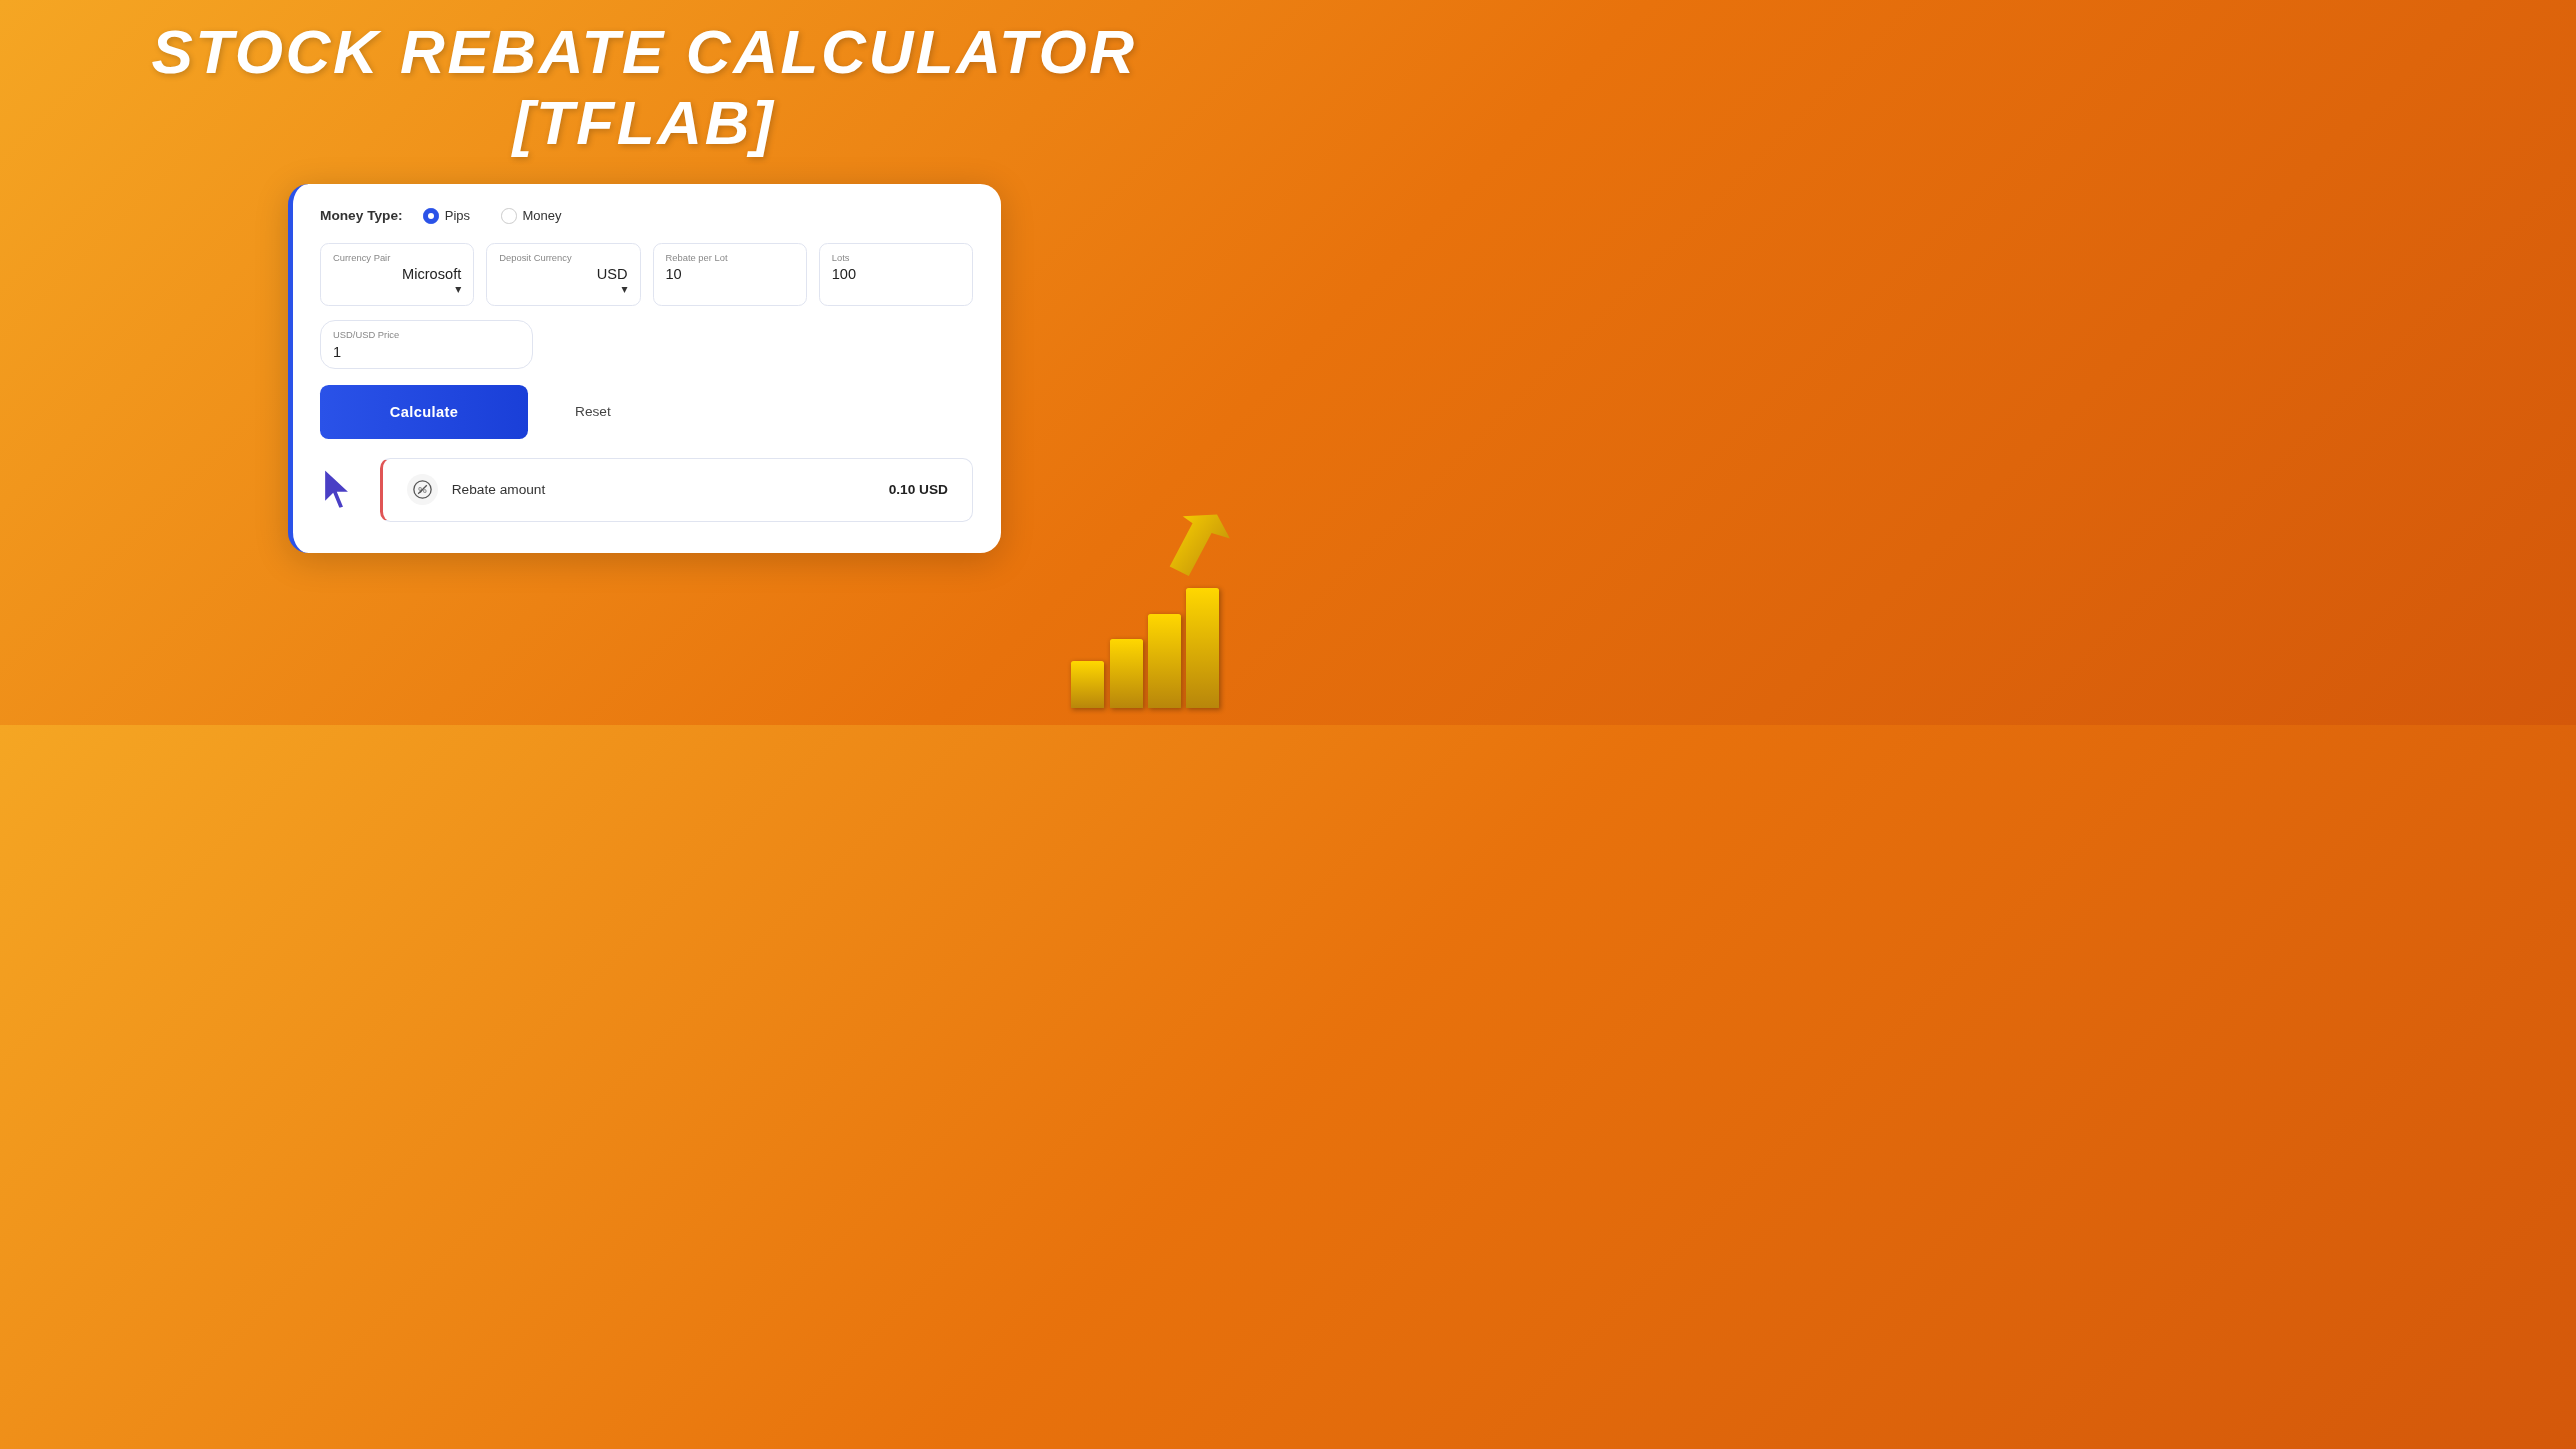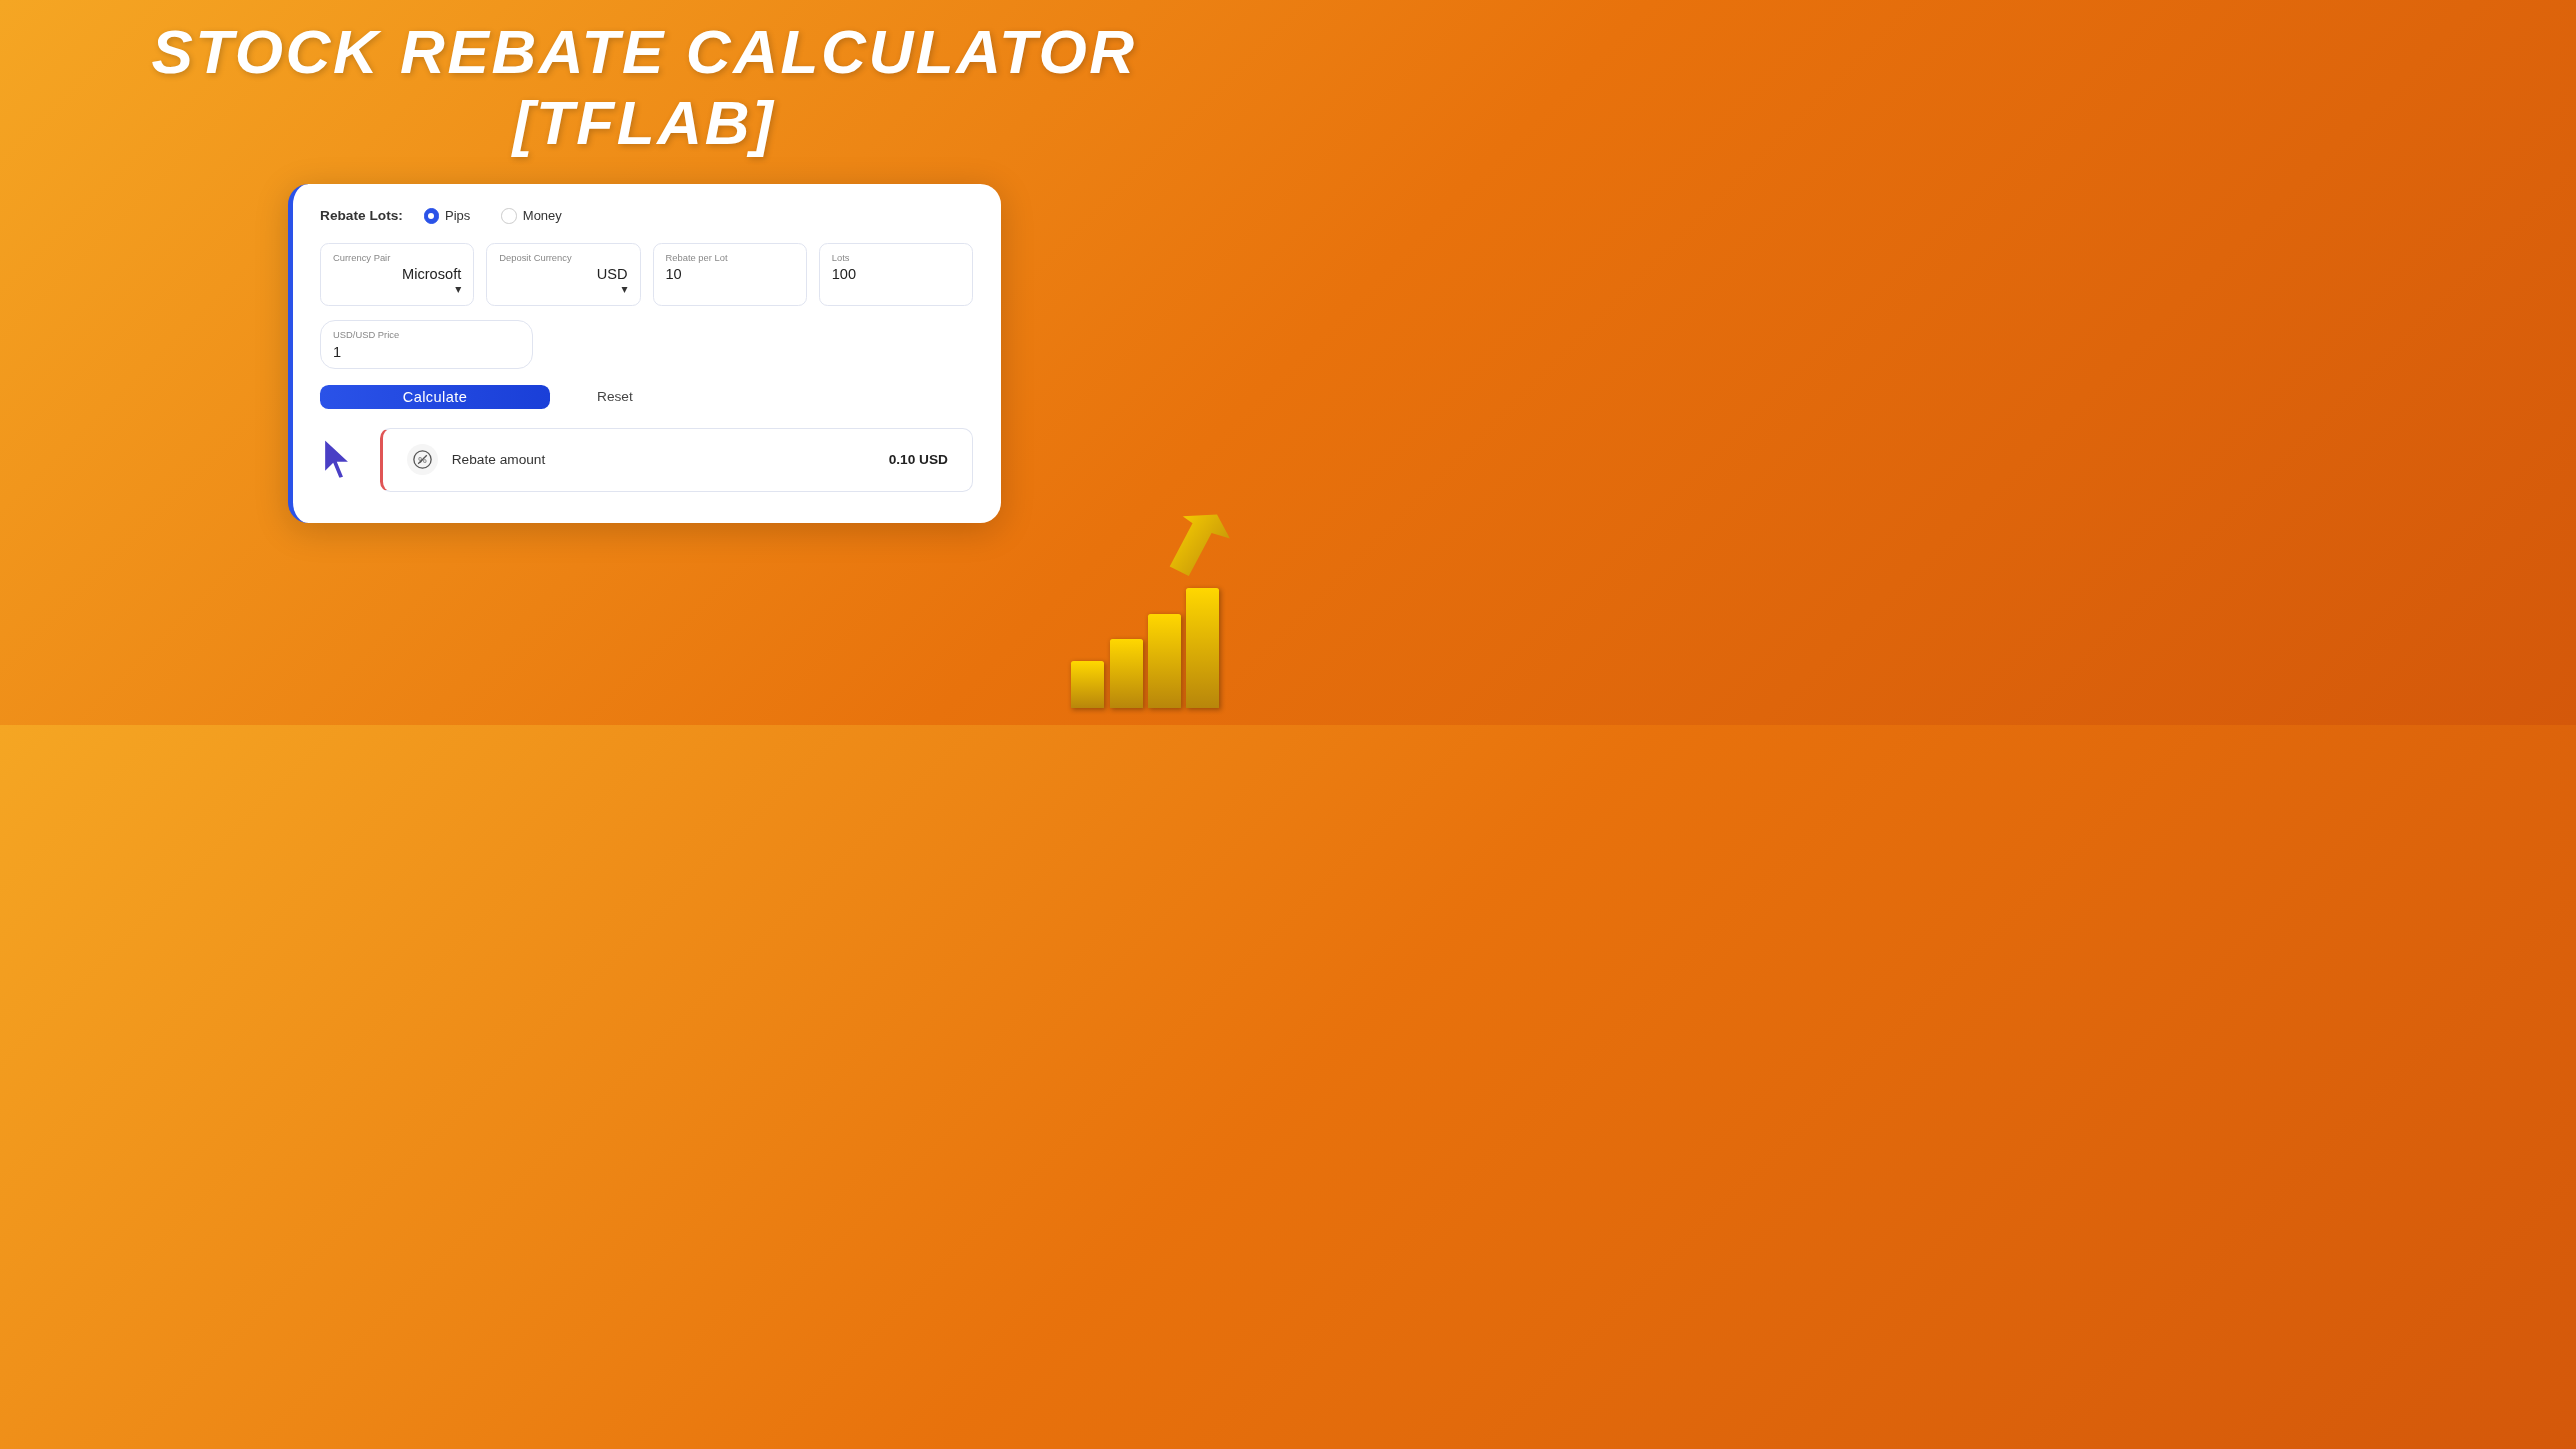--- a/index.html
+++ b/index.html
@@ -145,24 +145,24 @@
       align-items: center;
       gap: 24px;
       margin-bottom: 19px;
     }
 
     .calculate-btn {
       background: linear-gradient(90deg, #2a52e8, #1a3fd8);
       color: #fff;
       border: none;
       border-radius: 8.6px;
-      padding: 4px 0;
-      width: 230px;
+      padding: 19px 0;
+      width: 208px;
       font-size: 14.6px;
-      font-weight: 400;
+      font-weight: 700;
       cursor: pointer;
       letter-spacing: 0.4px;
     }
 
     .reset-btn {
       background: none;
       border: none;
       font-size: 13.7px;
       color: #444;
       cursor: pointer;
@@ -247,21 +247,21 @@
     }
   </style>
 </head>
 <body>
 
 <div class="page-title">STOCK REBATE CALCULATOR [TFLAB]</div>
 
 <div class="calculator-card">
 
   <div class="rebate-type-row">
-    <span class="rebate-type-label">Rebate Lots:</span>
+    <span class="rebate-type-label">Money Type:</span>
     <div class="radio-group">
       <label class="radio-option">
         <div class="radio-circle selected"></div>
         <span>Pips</span>
       </label>
       <label class="radio-option">
         <div class="radio-circle"></div>
         <span>Money</span>
       </label>
     </div>

